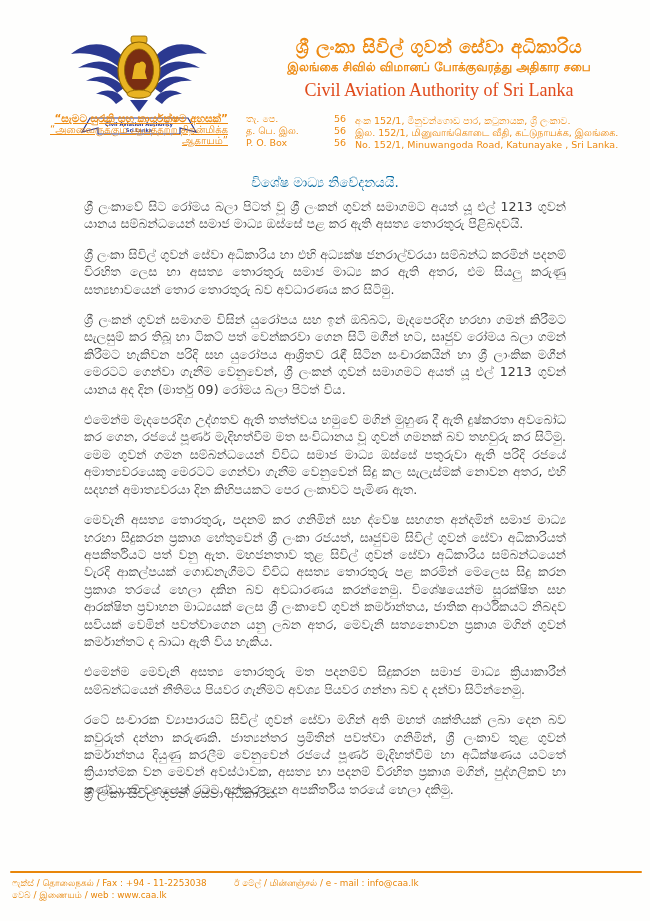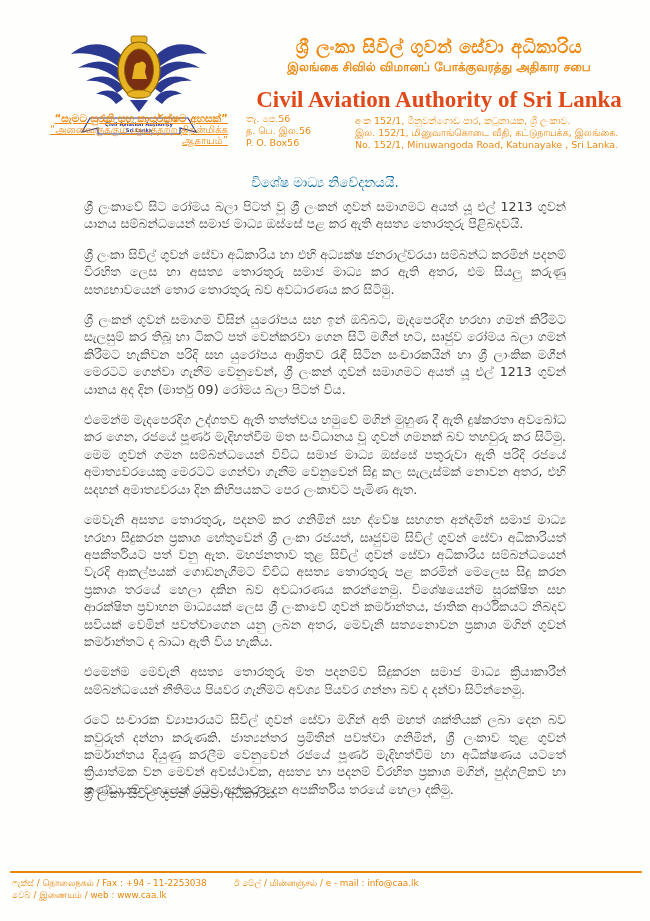--- a/index.html
+++ b/index.html
@@ -13,28 +13,28 @@
     overflow:hidden;
     box-shadow:0 0 4px rgba(0,0,0,.25);
     padding-left:15px;
   }
   
   .logo-wrap{position:absolute;left:68px;top:30px;width:142px;height:118px;}
   .org-names{position:absolute;left:228px;top:36px;width:422px;text-align:center;}
   .org-si{font-size:18px;font-weight:bold;color:#ED8A12;letter-spacing:.5px;}
   .org-ta{font-size:12px;font-weight:bold;color:#ED8A12;margin-top:2px;}
   .org-en{font-family:"Liberation Serif","DejaVu Serif",serif;
-          font-size:23px;font-weight:bold;color:#E04A1A;margin-top:12px;}
+          font-size:18px;font-weight:normal;color:#E04A1A;margin-top:5px;}
   .contact-row{position:absolute;left:0;top:112px;width:650px;font-size:10px;}
   .motto{position:absolute;left:10px;top:0;width:218px;text-align:right;color:#ED8A12;text-decoration:underline;}
   .motto-si{font-size:10.5px;font-weight:bold;line-height:12px;}
   .motto-ta{font-size:10px;line-height:11px;}
   .motto-en{font-size:10.5px;font-weight:bold;line-height:12px;}
   .pobox{position:absolute;left:246px;top:1px;width:100px;color:#ED8A12;}
-  .pobox-row{display:flex;line-height:12px;font-size:9.5px;}
+  .pobox-row{display:flex;justify-content:space-between;line-height:12px;font-size:9.5px;}
   .address{position:absolute;left:355px;top:3px;width:295px;color:#ED8A12;}
   .address div{line-height:12px;font-size:9.5px;white-space:nowrap;}
   
   .doc-title{position:absolute;left:0;top:174px;width:650px;text-align:center;
              font-size:13.5px;color:#0369a1;}
   .body-text{position:absolute;left:84px;top:198px;width:482px;}
   .body-text p{margin:0 0 13px 0;font-size:12.6px;line-height:17.4px;
                text-align:justify;color:#3a3a3a;}
   .signature{position:absolute;left:84px;top:786px;font-size:12.6px;color:#3a3a3a;}
   

